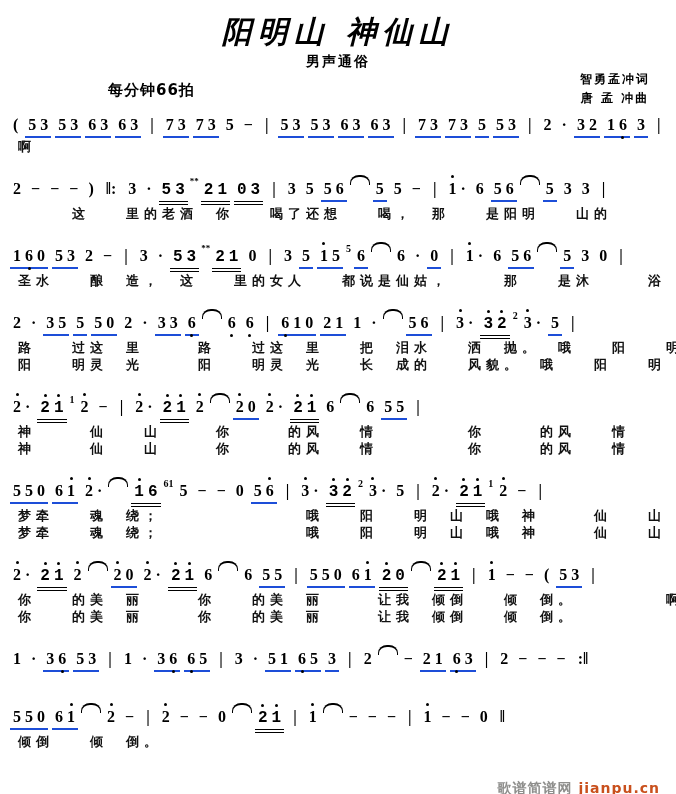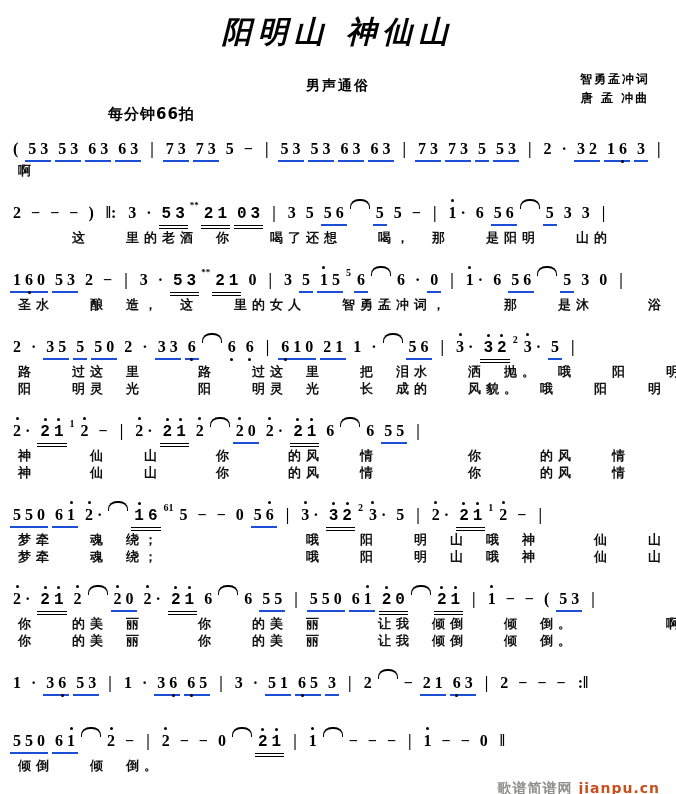--- a/index.html
+++ b/index.html
@@ -8,21 +8,21 @@
     background:#ffffff;color:#000;
     font-family:"DejaVu Sans",sans-serif;
   }
   .sheet{width:676px;height:794px;position:relative;}
   .title{
     text-align:center;margin:12px 0 0;
     font-family:"DejaVu Serif",serif;font-style:italic;font-weight:bold;
     font-size:30px;letter-spacing:6px;
   }
   .subtitle{
-    text-align:center;margin-top:24px;font-size:14px;font-weight:bold;letter-spacing:2px;
+    text-align:center;margin-top:0;font-size:14px;font-weight:bold;letter-spacing:2px;
   }
   .credits{
     position:absolute;top:58px;right:26px;text-align:center;
     font-size:12px;font-weight:bold;line-height:1.55;letter-spacing:2px;
   }
   .tempo{
     margin:10px 0 2px 108px;font-size:15px;font-weight:bold;letter-spacing:1px;
   }
   .score{padding:0 6px 0 8px;}
   .system{margin-bottom:11px;}
@@ -80,21 +80,21 @@
       <div class="system">
         <div class="notes"><span class="ng"><span class="d">(</span></span><span class="ng u1"><span class="d">5</span><span class="d">3</span></span><span class="ng u1"><span class="d">5</span><span class="d">3</span></span><span class="ng u1"><span class="d">6</span><span class="d">3</span></span><span class="ng u1"><span class="d">6</span><span class="d">3</span></span><span class="bar">|</span><span class="ng u1"><span class="d">7</span><span class="d">3</span></span><span class="ng u1"><span class="d">7</span><span class="d">3</span></span><span class="ng"><span class="d">5</span></span><span class="ng"><span class="d">−</span></span><span class="bar">|</span><span class="ng u1"><span class="d">5</span><span class="d">3</span></span><span class="ng u1"><span class="d">5</span><span class="d">3</span></span><span class="ng u1"><span class="d">6</span><span class="d">3</span></span><span class="ng u1"><span class="d">6</span><span class="d">3</span></span><span class="bar">|</span><span class="ng u1"><span class="d">7</span><span class="d">3</span></span><span class="ng u1"><span class="d">7</span><span class="d">3</span></span><span class="ng u1"><span class="d">5</span></span><span class="ng u1"><span class="d">5</span><span class="d">3</span></span><span class="bar">|</span><span class="ng"><span class="d">2</span></span><span class="ng"><span class="d">·</span></span><span class="ng u1"><span class="d">3</span><span class="d">2</span></span><span class="ng u1"><span class="d">1</span><span class="d ob">6</span></span><span class="ng u1"><span class="d">3</span></span><span class="bar">|</span></div>
         <div class="lyric">啊</div>
       </div>
       <div class="system">
         <div class="notes"><span class="ng"><span class="d">2</span></span><span class="ng"><span class="d">−</span></span><span class="ng"><span class="d">−</span></span><span class="ng"><span class="d">−</span></span><span class="ng"><span class="d">)</span></span><span class="bar">‖:</span><span class="ng"><span class="d">3</span></span><span class="ng"><span class="d">·</span></span><span class="ng u2"><span class="d">5</span><span class="d">3</span></span><span class="orn">**</span><span class="ng u2"><span class="d">2</span><span class="d">1</span></span><span class="ng u2"><span class="d">0</span><span class="d">3</span></span><span class="bar">|</span><span class="ng"><span class="d">3</span></span><span class="ng"><span class="d">5</span></span><span class="ng u1"><span class="d">5</span><span class="d">6</span></span><span class="slur"></span><span class="ng u1"><span class="d">5</span></span><span class="ng"><span class="d">5</span></span><span class="ng"><span class="d">−</span></span><span class="bar">|</span><span class="ng"><span class="d oa">1</span><span class="d">·</span></span><span class="ng"><span class="d">6</span></span><span class="ng u1"><span class="d">5</span><span class="d">6</span></span><span class="slur"></span><span class="ng u1"><span class="d">5</span></span><span class="ng"><span class="d">3</span></span><span class="ng"><span class="d">3</span></span><span class="bar">|</span></div>
         <div class="lyric">　　　这　　里的老酒　你　　喝了还想　　喝，　那　　是阳明　　山的</div>
       </div>
       <div class="system">
         <div class="notes"><span class="ng u1"><span class="d">1</span><span class="d ob">6</span><span class="d">0</span></span><span class="ng u1"><span class="d">5</span><span class="d">3</span></span><span class="ng"><span class="d">2</span></span><span class="ng"><span class="d">−</span></span><span class="bar">|</span><span class="ng"><span class="d">3</span></span><span class="ng"><span class="d">·</span></span><span class="ng u2"><span class="d">5</span><span class="d">3</span></span><span class="orn">**</span><span class="ng u2"><span class="d">2</span><span class="d">1</span></span><span class="ng"><span class="d">0</span></span><span class="bar">|</span><span class="ng"><span class="d">3</span></span><span class="ng u1"><span class="d">5</span></span><span class="ng u1"><span class="d oa">1</span><span class="d">5</span></span><span class="grace">5</span><span class="ng u1"><span class="d">6</span></span><span class="slur"></span><span class="ng"><span class="d">6</span></span><span class="ng"><span class="d">·</span></span><span class="ng u1"><span class="d">0</span></span><span class="bar">|</span><span class="ng"><span class="d oa">1</span><span class="d">·</span></span><span class="ng"><span class="d">6</span></span><span class="ng u1"><span class="d">5</span><span class="d">6</span></span><span class="slur"></span><span class="ng u1"><span class="d">5</span></span><span class="ng"><span class="d">3</span></span><span class="ng"><span class="d">0</span></span><span class="bar">|</span></div>
-        <div class="lyric">圣水　　酿　造，　这　　里的女人　　智勇孟冲词，　　　那　　是沐　　　浴</div>
+        <div class="lyric">圣水　　酿　造，　这　　里的女人　　都说是仙姑，　　　那　　是沐　　　浴</div>
       </div>
       <div class="system">
         <div class="notes"><span class="ng"><span class="d">2</span></span><span class="ng"><span class="d">·</span></span><span class="ng u1"><span class="d">3</span><span class="d">5</span></span><span class="ng u1"><span class="d">5</span></span><span class="ng u1"><span class="d">5</span><span class="d">0</span></span><span class="ng"><span class="d">2</span></span><span class="ng"><span class="d">·</span></span><span class="ng u1"><span class="d">3</span><span class="d">3</span></span><span class="ng u1"><span class="d ob">6</span></span><span class="slur"></span><span class="ng"><span class="d ob">6</span></span><span class="ng"><span class="d ob">6</span></span><span class="bar">|</span><span class="ng u1"><span class="d ob">6</span><span class="d">1</span><span class="d">0</span></span><span class="ng u1"><span class="d">2</span><span class="d">1</span></span><span class="ng"><span class="d">1</span></span><span class="ng"><span class="d">·</span></span><span class="slur"></span><span class="ng u1"><span class="d">5</span><span class="d">6</span></span><span class="bar">|</span><span class="ng"><span class="d oa">3</span><span class="d">·</span></span><span class="ng u2"><span class="d oa">3</span><span class="d oa">2</span></span><span class="grace">2</span><span class="ng"><span class="d oa">3</span><span class="d">·</span></span><span class="ng u1"><span class="d">5</span></span><span class="bar">|</span></div>
         <div class="lyric">路　　过这　里　　　路　　过这　里　　把　泪水　　洒　抛。　哦　　阳　　明　山　哦</div>
         <div class="lyric">阳　　明灵　光　　　阳　　明灵　光　　长　成的　　风貌。　哦　　阳　　明　山　哦</div>
       </div>
       <div class="system">
         <div class="notes"><span class="ng"><span class="d oa">2</span><span class="d">·</span></span><span class="ng u2"><span class="d oa">2</span><span class="d oa">1</span></span><span class="grace">1</span><span class="ng"><span class="d oa">2</span></span><span class="ng"><span class="d">−</span></span><span class="bar">|</span><span class="ng"><span class="d oa">2</span><span class="d">·</span></span><span class="ng u2"><span class="d oa">2</span><span class="d oa">1</span></span><span class="ng"><span class="d oa">2</span></span><span class="slur"></span><span class="ng u1"><span class="d oa">2</span><span class="d">0</span></span><span class="ng"><span class="d oa">2</span><span class="d">·</span></span><span class="ng u2"><span class="d oa">2</span><span class="d oa">1</span></span><span class="ng"><span class="d">6</span></span><span class="slur"></span><span class="ng"><span class="d">6</span></span><span class="ng u1"><span class="d">5</span><span class="d">5</span></span><span class="bar">|</span></div>
         <div class="lyric">神　　　仙　　山　　　你　　　的风　　情　　　　　你　　　的风　　情　　　　让我</div>
         <div class="lyric">神　　　仙　　山　　　你　　　的风　　情　　　　　你　　　的风　　情　　　　让我</div>

